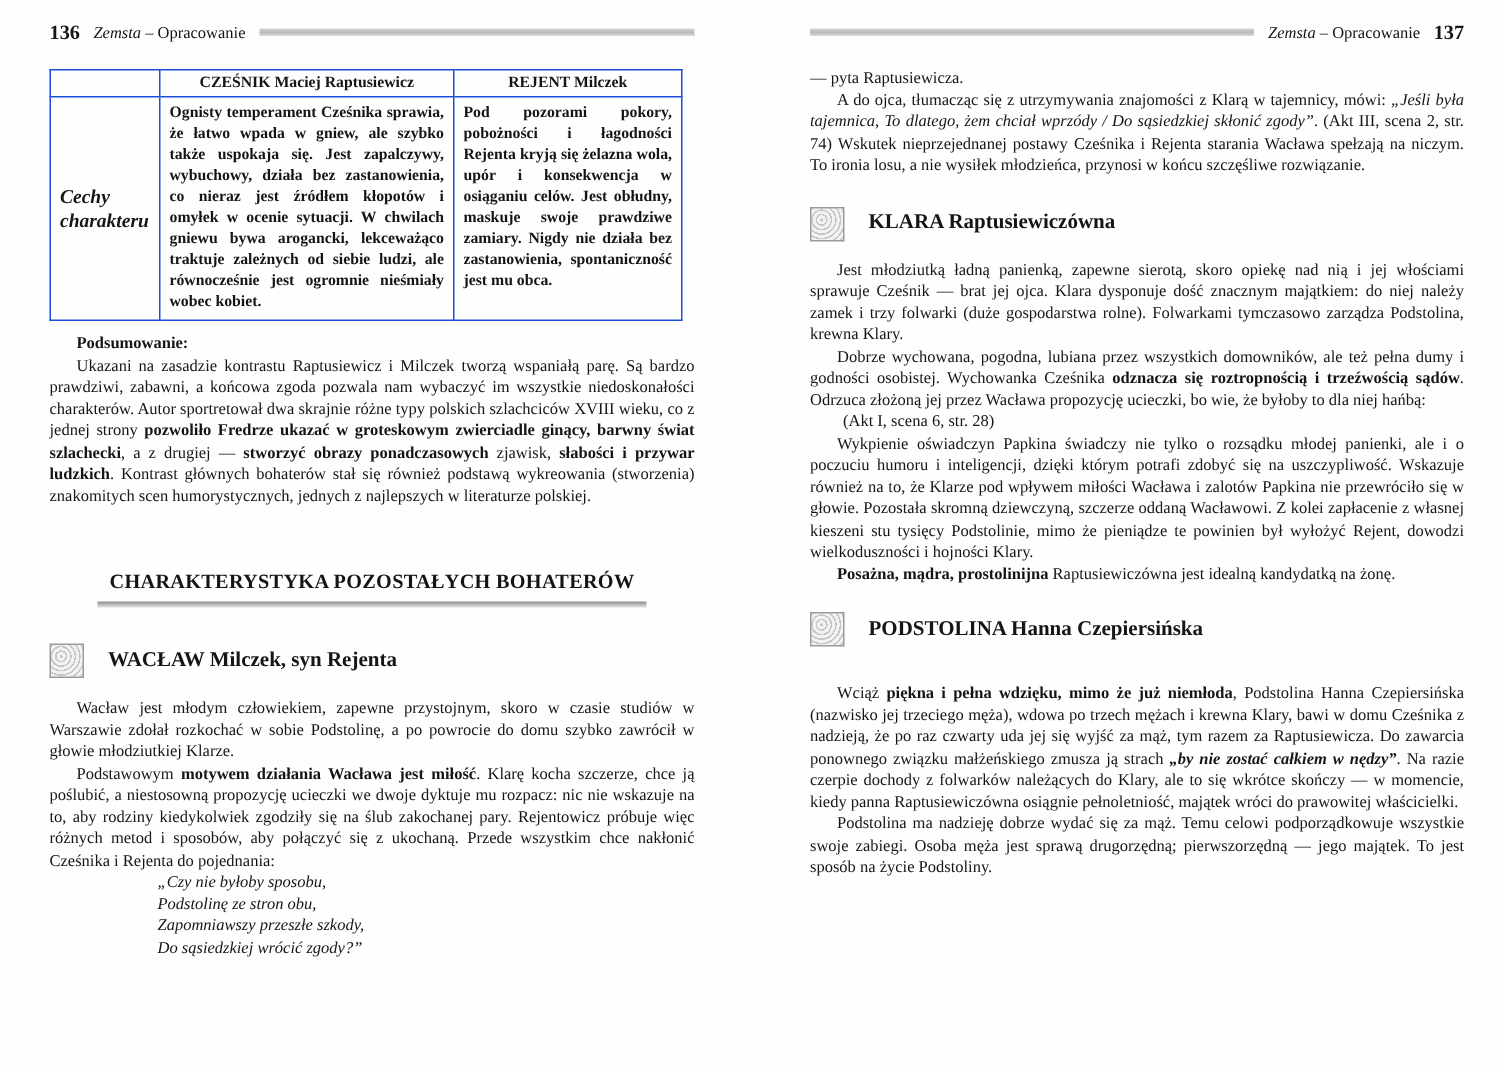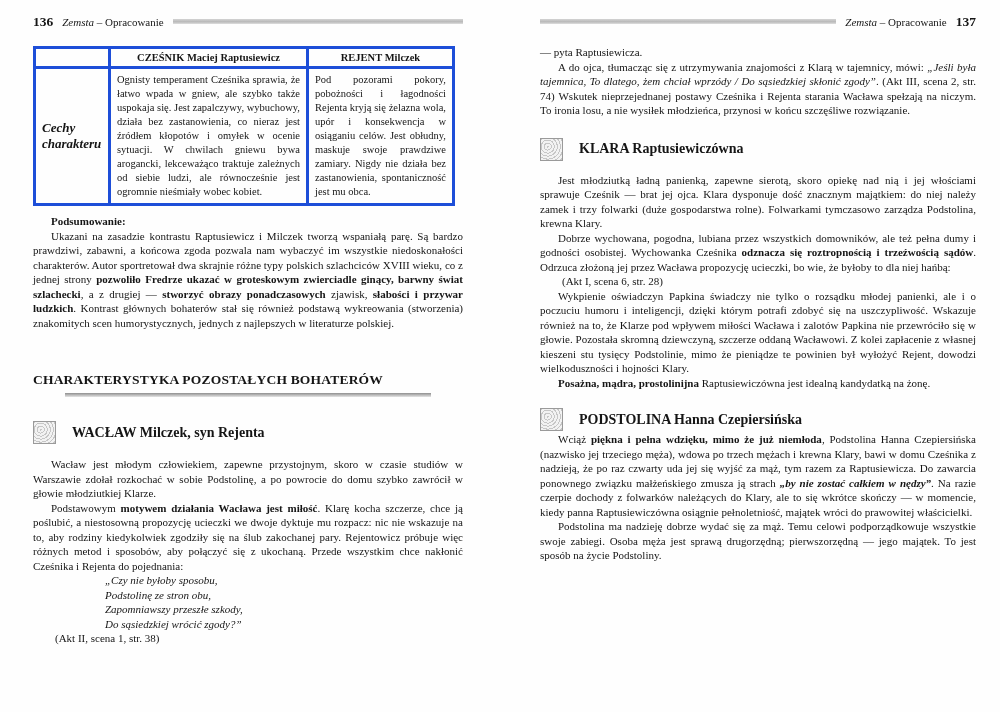--- a/index.html
+++ b/index.html
@@ -12,48 +12,48 @@
   #page-left  { left:33px;  width:430px; }
   #page-right { left:540px; width:436px; }
 
   .page-header { display:flex; align-items:center; margin-top:14px; height:15px; }
   .pageno { font-weight:bold; font-size:13.5px; flex:none; }
   .running-title { font-size:11px; margin:0 9px; white-space:nowrap; flex:none; }
   .running-title .it { font-style:italic; }
   .header-rule { flex:1; height:5px; background:linear-gradient(to bottom,#d4d4d4,#b9b9b9 55%,#dedede); }
 
   table.char-table { border-collapse:collapse; margin-top:17px; width:422px; }
-  .char-table th, .char-table td { border:3px solid #1d4ed8; }
+  .char-table th, .char-table td { border:1px solid #1d4ed8; }
   .char-table th { font-size:10.5px; font-weight:bold; text-align:center; padding:3px 2px; }
-  .char-table td { vertical-align:top; }
+  .char-table td { vertical-align:top;font-weight:bold; }
   td.row-label { width:60px; font-weight:bold; font-size:13px; padding:0 6px; vertical-align:middle;font-style:italic; }
   td.cell-body { text-align:justify; font-size:10.5px; line-height:14px; padding:4px 6px; }
   td.cell-czesnik { width:183px; }
 
   .para { margin:0; text-align:justify; text-indent:18px; font-size:11px; line-height:14.5px; }
   .para.no-indent { text-indent:0; }
   .bold-label { font-weight:bold; margin-top:8px; }
 
-  .chapter-heading { text-align:left; font-weight:bold; font-size:13.5px; letter-spacing:0.2px; margin-top:42px; }
+  .chapter-heading { text-align:center; font-weight:bold; font-size:13.5px; letter-spacing:0.2px; margin-top:42px; }
   .chapter-rule { height:4px; width:366px; margin:5px auto 0; background:linear-gradient(to bottom,#8e8e8e,#e4e4e4); }
 
   .section-head { display:flex; align-items:center; gap:16px; margin-top:24px; margin-bottom:13px; }
   .ornament {
     width:21px; height:21px; flex:none; border:1px solid #9a9a9a;
     background:repeating-radial-gradient(circle at 32% 36%, #c6c6c6 0 1px, #f2f2f2 1px 3px);
   }
   .section-title { font-weight:bold; font-size:14px; }
 
   .verse-quote { font-style:italic; font-size:11px; line-height:14.5px; }
   #page-left  .verse-quote { margin-left:72px; }
   #page-right .verse-quote { margin-left:95px; }
   .citation { margin-left:22px; font-size:11px; line-height:14.5px; }
 
   #page-right .section-head.klara { margin-top:20px; margin-bottom:12px; }
-  #page-right .section-head.podstolina { margin-top:18px; margin-bottom:1px; }
+  #page-right .section-head.podstolina { margin-top:18px; margin-bottom:24px; }
   .line-first { margin-top:16px; }
 </style>
 </head>
 <body>
 
 <div class="page" id="page-left">
   <div class="page-header">
     <span class="pageno">136</span>
     <span class="running-title"><span class="it">Zemsta</span><span> – Opracowanie</span></span>
     <span class="header-rule"></span>
@@ -85,21 +85,20 @@
     <span class="section-title">WACŁAW Milczek, syn Rejenta</span>
   </div>
   <p class="para">Wacław jest młodym człowiekiem, zapewne przystojnym, skoro w czasie studiów w Warszawie zdołał rozkochać w sobie Podstolinę, a po powrocie do domu szybko zawrócił w głowie młodziutkiej Klarze.</p>
   <p class="para"><span>Podstawowym </span><span style="font-weight: bold;">motywem działania Wacława jest miłość</span><span>. Klarę kocha szczerze, chce ją poślubić, a niestosowną propozycję ucieczki we dwoje dyktuje mu rozpacz: nic nie wskazuje na to, aby rodziny kiedykolwiek zgodziły się na ślub zakochanej pary. Rejentowicz próbuje więc różnych metod i sposobów, aby połączyć się z ukochaną. Przede wszystkim chce nakłonić Cześnika i Rejenta do pojednania:</span></p>
   <div class="verse-quote">
       <div>„Czy nie byłoby sposobu,</div>
       <div>Podstolinę ze stron obu,</div>
       <div>Zapomniawszy przeszłe szkody,</div>
       <div>Do sąsiedzkiej wrócić zgody?”</div>
     </div>
-  <div class="citation">(Akt II, scena 1, str. 38)</div>
 </div>
 
 <div class="page" id="page-right">
   <div class="page-header">
     <span class="header-rule"></span>
     <span class="running-title"><span class="it">Zemsta</span><span> – Opracowanie</span></span>
     <span class="pageno">137</span>
   </div>
 
   <p class="para no-indent line-first">— pyta Raptusiewicza.</p>

